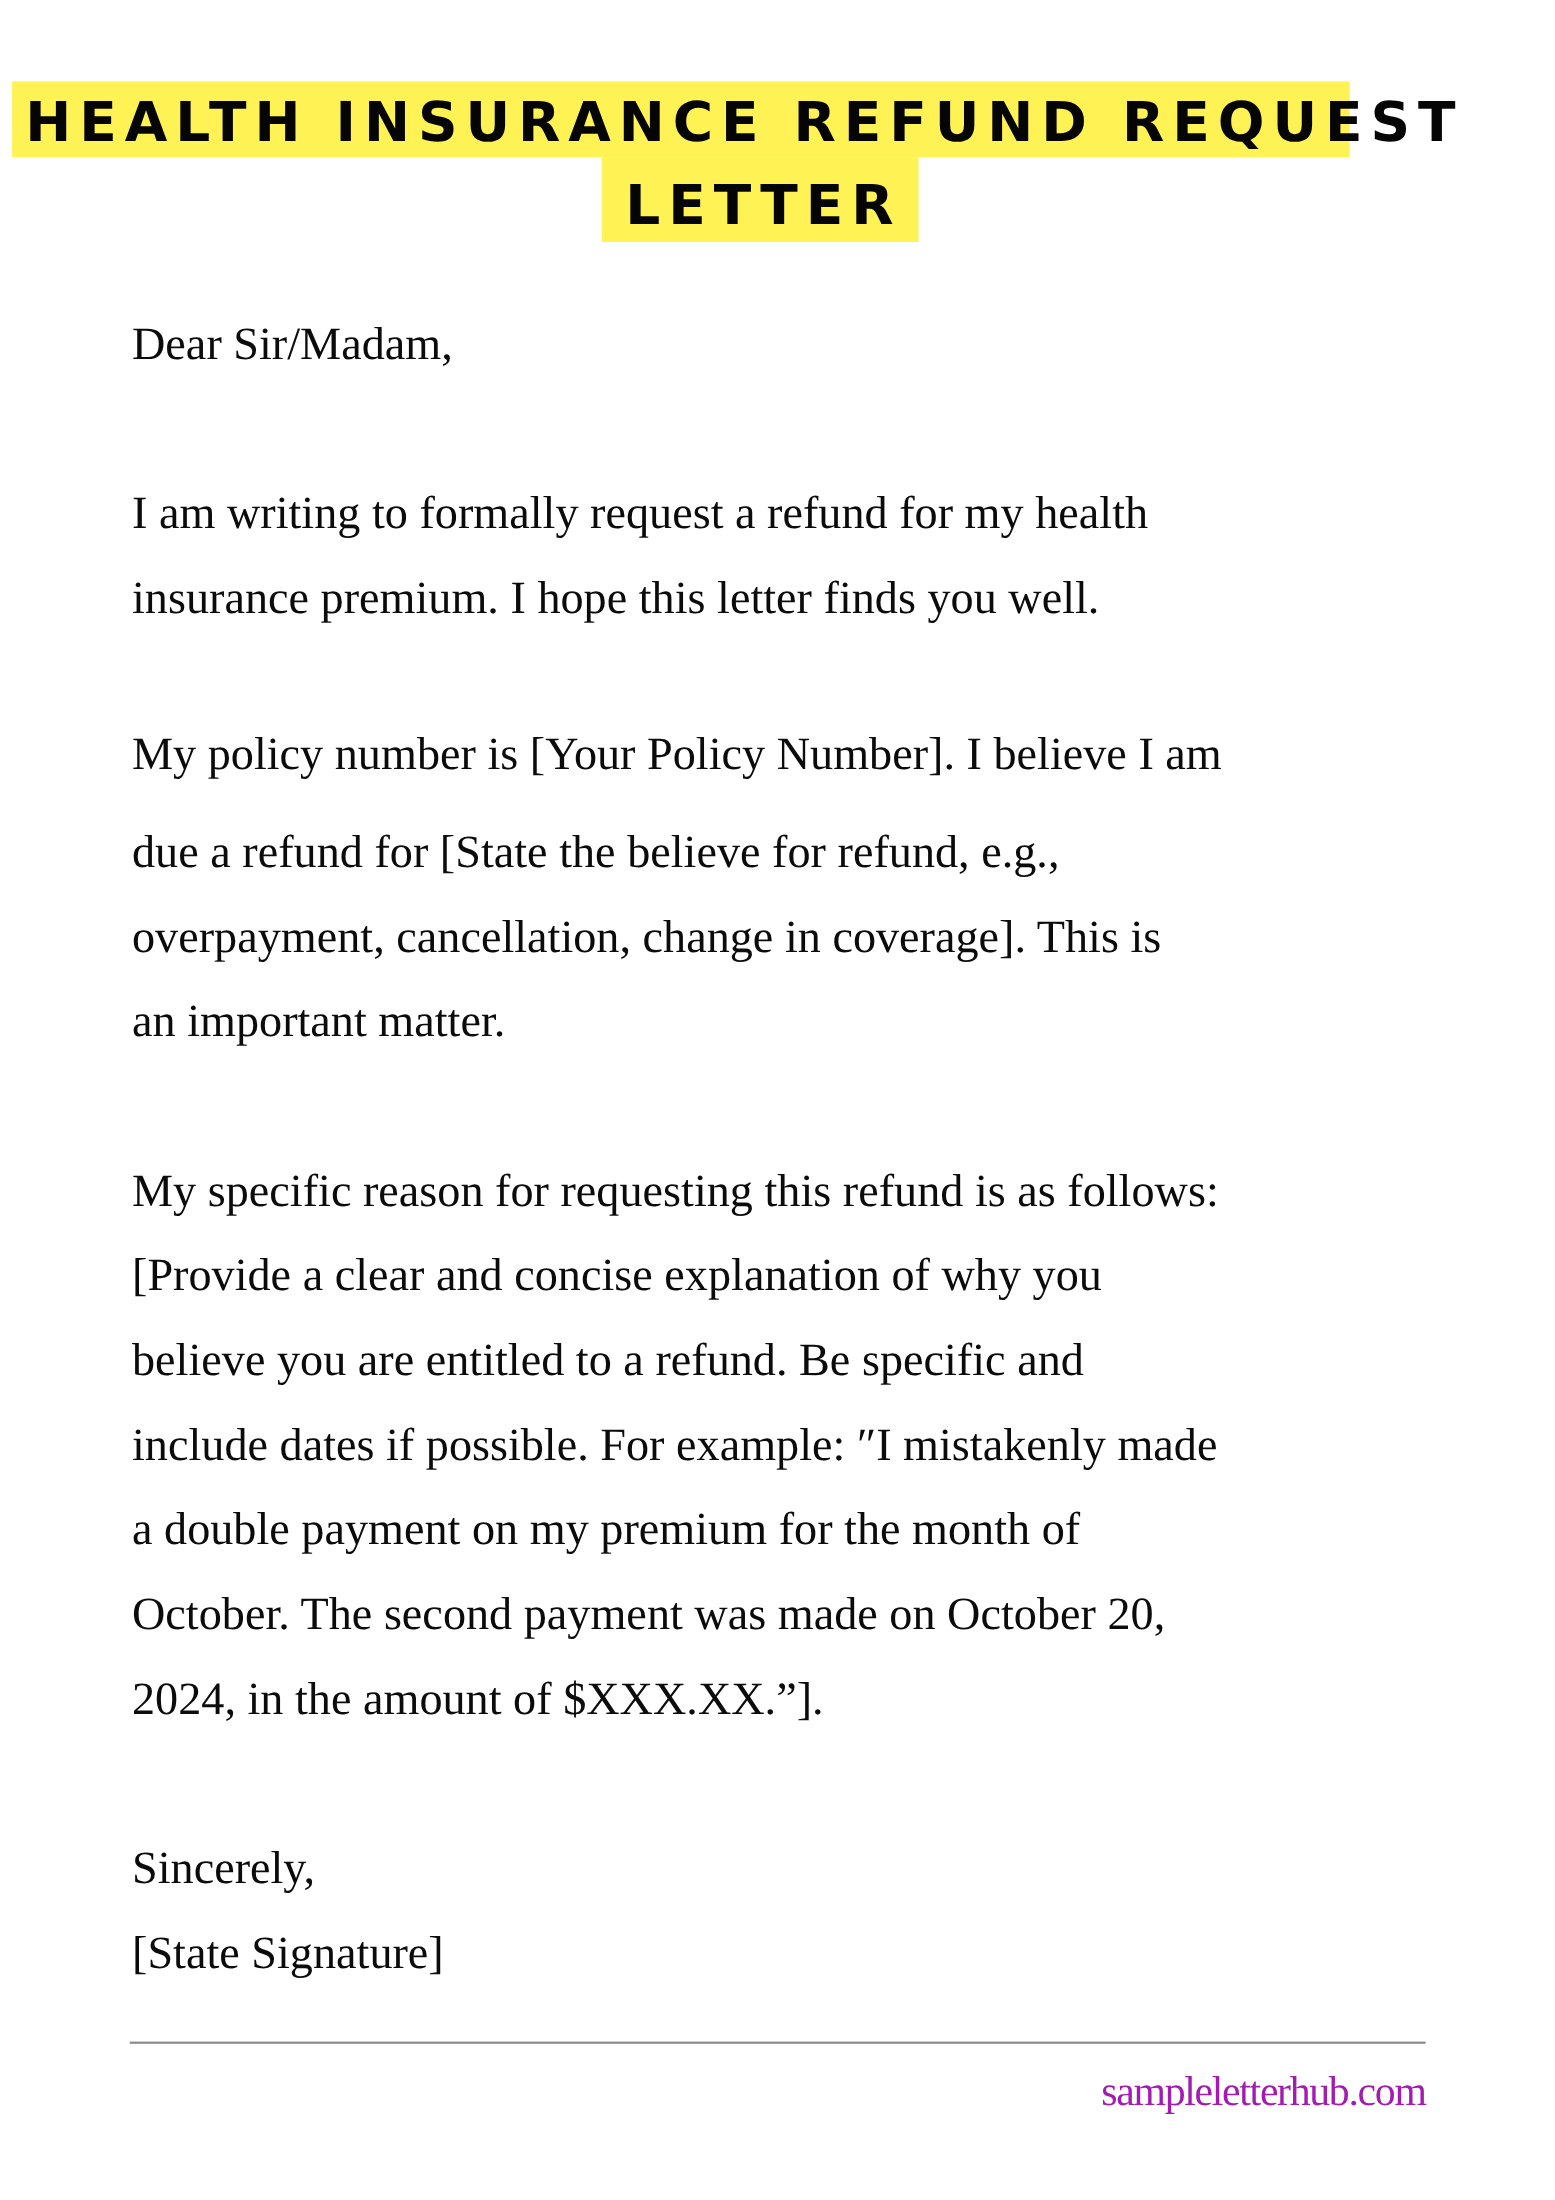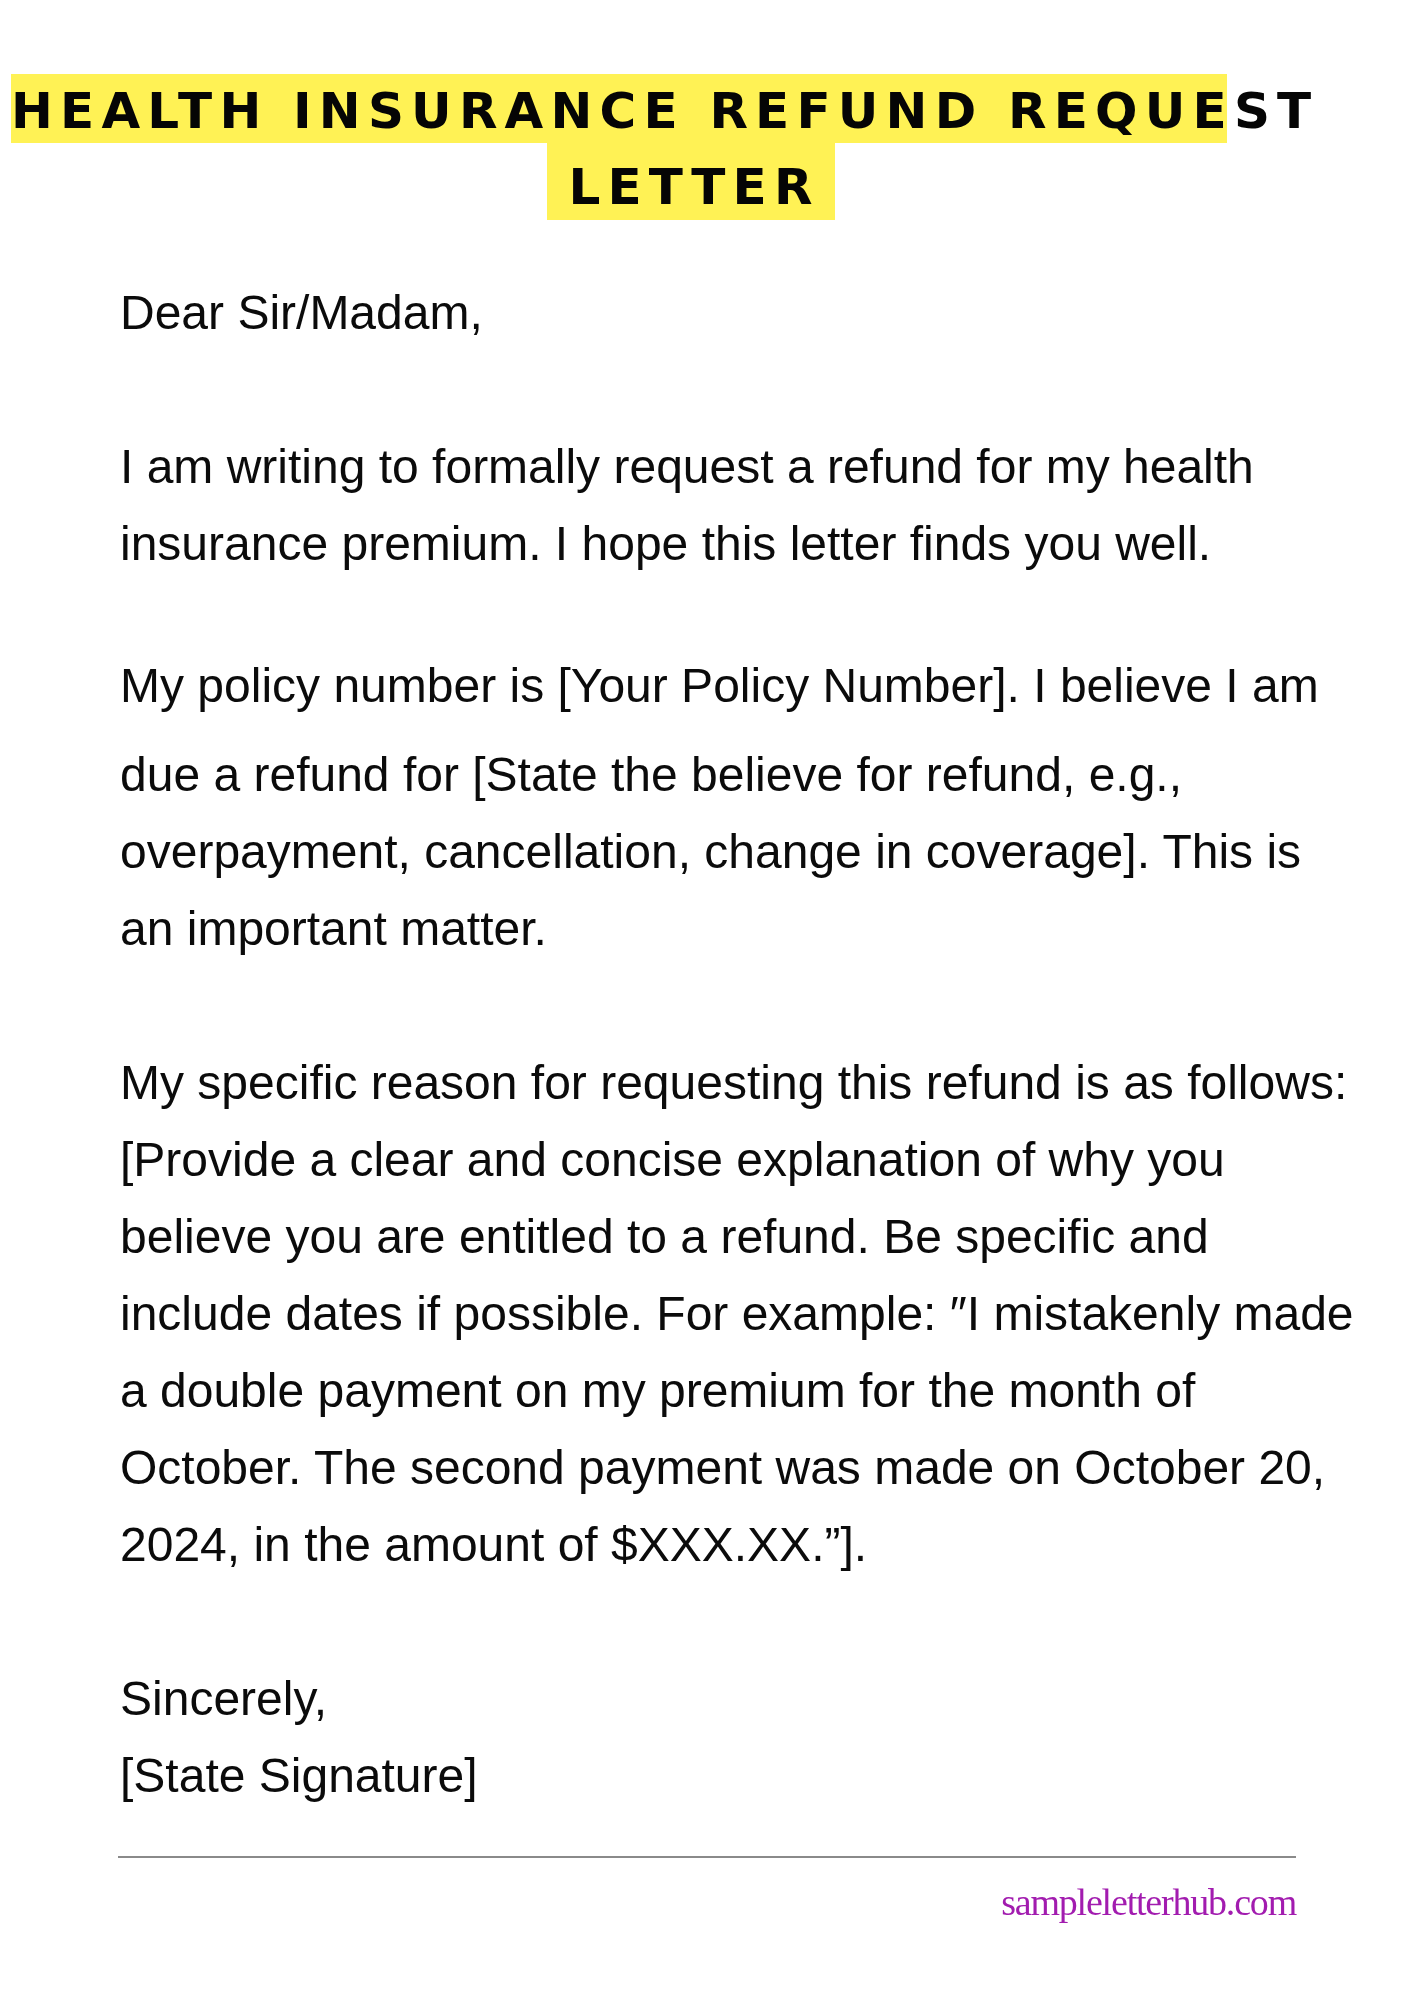--- a/index.html
+++ b/index.html
@@ -33,21 +33,21 @@
     line-height: 1;
     color: #050505;
     white-space: nowrap;
   }
   .title-line.l1 {
     position: absolute;
     left: 11px;
     top: 0;
     width: 1216px;
     height: 69px;
-    padding: 0;
+    padding: 12px;
     box-sizing: border-box;
     text-align: center;
     padding-top: 12px;
   }
   .title-line.l2 {
     position: absolute;
     left: 547px;
     top: 69px;
     width: 288px;
     height: 77px;
@@ -60,24 +60,25 @@
   .letter-body {
     position: absolute;
     left: 120px;
     top: 0;
     width: 1240px;
   }
   .line {
     position: absolute;
     left: 0;
     white-space: nowrap;
-    font-size: 48px;
+    font-size: 42px;
     line-height: 46px;
     height: 46px;
     color: #0b0b0b;
+    font-family: Liberation Serif, serif;
   }
   
   .footer-rule {
     position: absolute;
     left: 118px;
     top: 1856px;
     width: 1178px;
     height: 2px;
     background: #8a8a8a;
   }

